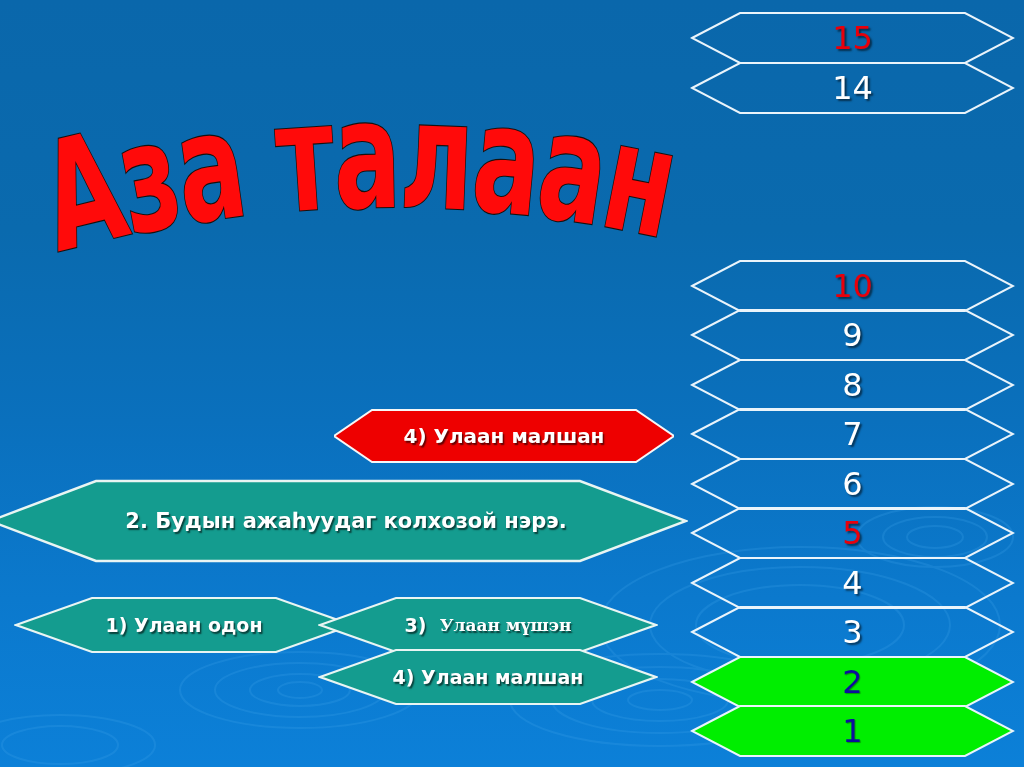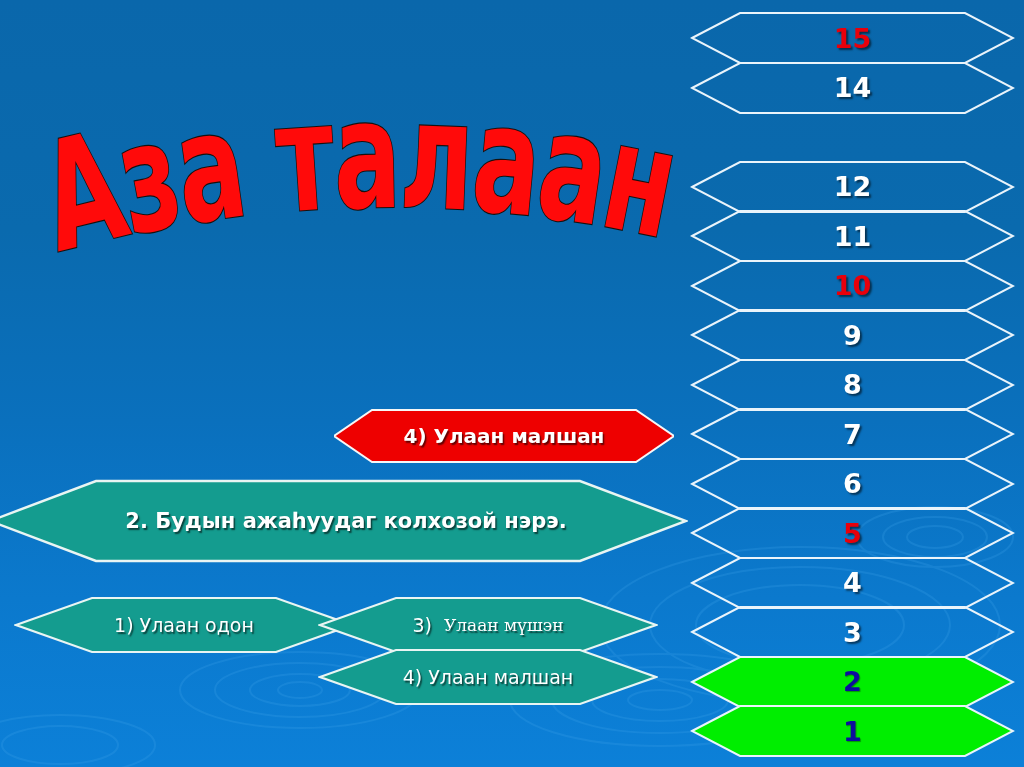--- a/index.html
+++ b/index.html
@@ -61,22 +61,22 @@
     width: 325px;
     height: 58px;
   }
   .rung svg { position:absolute; inset:0; width:100%; height:100%; }
   .rung .num {
     position: absolute;
     inset: 0;
     display: flex;
     align-items: center;
     justify-content: center;
-    font-size: 27px;
-    font-weight: bold;
+    font-size: 32px;
+    font-weight: normal;
     font-family: "DejaVu Sans", sans-serif;
     text-shadow: 2px 2px 2px rgba(0,0,0,.55);
     z-index: 3;
   }
   .num.white { color: #ffffff; }
   .num.red   { color: #e8000b; }
   .num.navy  { color: #0d0d9e; text-shadow: 1px 1px 1px rgba(0,0,0,.35); }
 
   
   #answer-banner {
@@ -119,21 +119,21 @@
   
   .option {
     position: absolute;
     width: 340px;
     height: 58px;
   }
   .option svg { position:absolute; inset:0; width:100%; height:100%; }
   .option .txt {
     position:absolute; inset:0;
     display:flex; align-items:center; justify-content:center;
-    color:#ffffff; font-weight:normal; font-size:19px;
+    color:#ffffff; font-weight:bold; font-size:19px;
     font-family:"DejaVu Sans", sans-serif;
     text-shadow: 1.5px 1.5px 1.5px rgba(0,0,0,.6);
     z-index:3;
   }
   .option .txt .alt {
     font-family: "DejaVu Serif", serif;
     font-size: 17px;
     text-align: center;
   }
   #opt1 { left: 14px;  top: 596px; }
@@ -222,32 +222,20 @@
           <polygon points="2,29 50,4 275,4 323,29 275,54 50,54" fill="none" stroke="#eaf4fb" stroke-width="2"></polygon>
         </svg>
         <div class="num red">15</div>
       </div>
       <div class="rung" style="top: 58.5px;">
         <svg viewBox="0 0 325 58" preserveAspectRatio="none">
           <polygon points="2,29 50,4 275,4 323,29 275,54 50,54" fill="none" stroke="#eaf4fb" stroke-width="2"></polygon>
         </svg>
         <div class="num white">14</div>
       </div>
-      <div class="rung" style="top: 157.5px;">
-        <svg viewBox="0 0 325 58" preserveAspectRatio="none">
-          <polygon points="2,29 50,4 275,4 323,29 275,54 50,54" fill="none" stroke="#eaf4fb" stroke-width="2"></polygon>
-        </svg>
-        <div class="num white">12</div>
-      </div>
-      <div class="rung" style="top: 207px;">
-        <svg viewBox="0 0 325 58" preserveAspectRatio="none">
-          <polygon points="2,29 50,4 275,4 323,29 275,54 50,54" fill="none" stroke="#eaf4fb" stroke-width="2"></polygon>
-        </svg>
-        <div class="num white">11</div>
-      </div>
       <div class="rung" style="top: 256.5px;">
         <svg viewBox="0 0 325 58" preserveAspectRatio="none">
           <polygon points="2,29 50,4 275,4 323,29 275,54 50,54" fill="none" stroke="#eaf4fb" stroke-width="2"></polygon>
         </svg>
         <div class="num red">10</div>
       </div>
       <div class="rung" style="top: 306px;">
         <svg viewBox="0 0 325 58" preserveAspectRatio="none">
           <polygon points="2,29 50,4 275,4 323,29 275,54 50,54" fill="none" stroke="#eaf4fb" stroke-width="2"></polygon>
         </svg>

